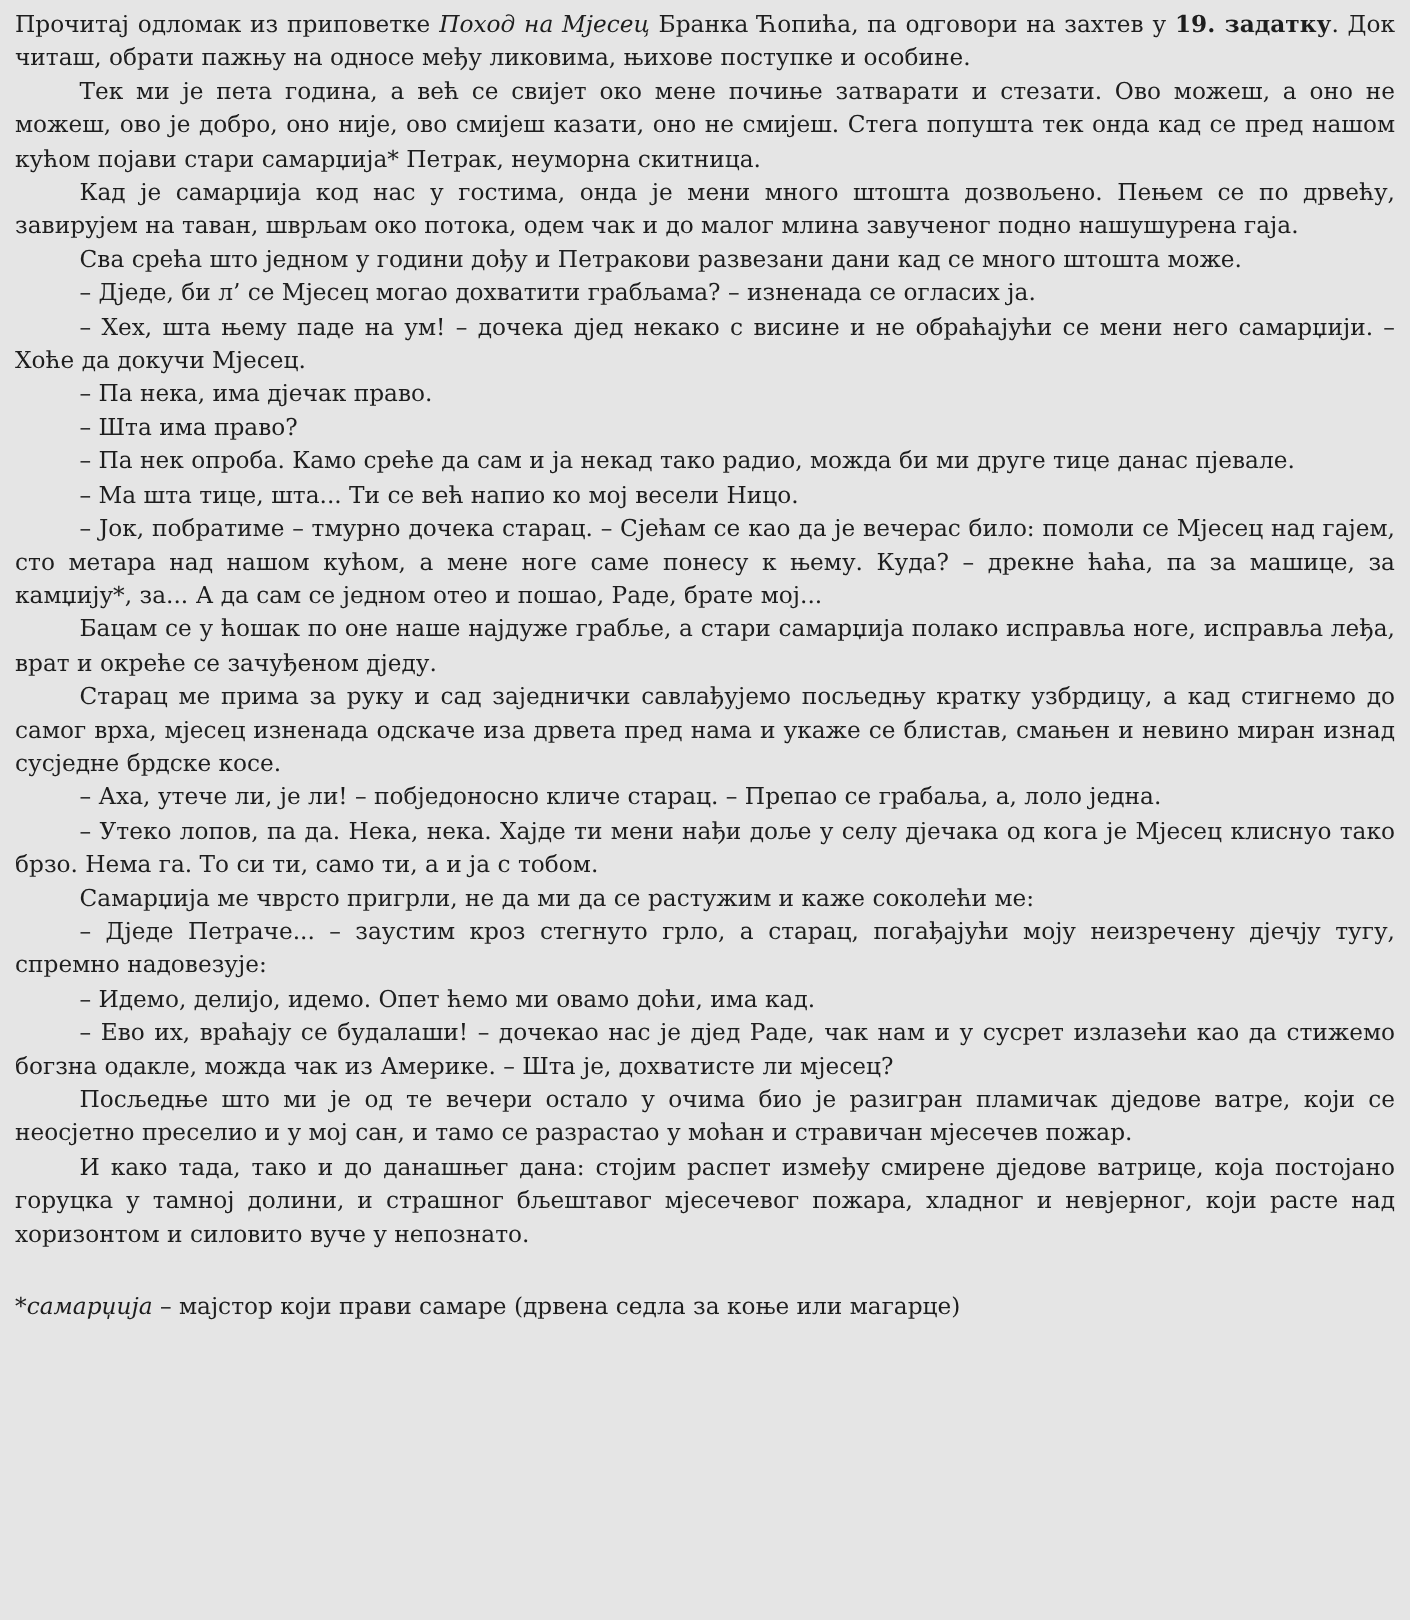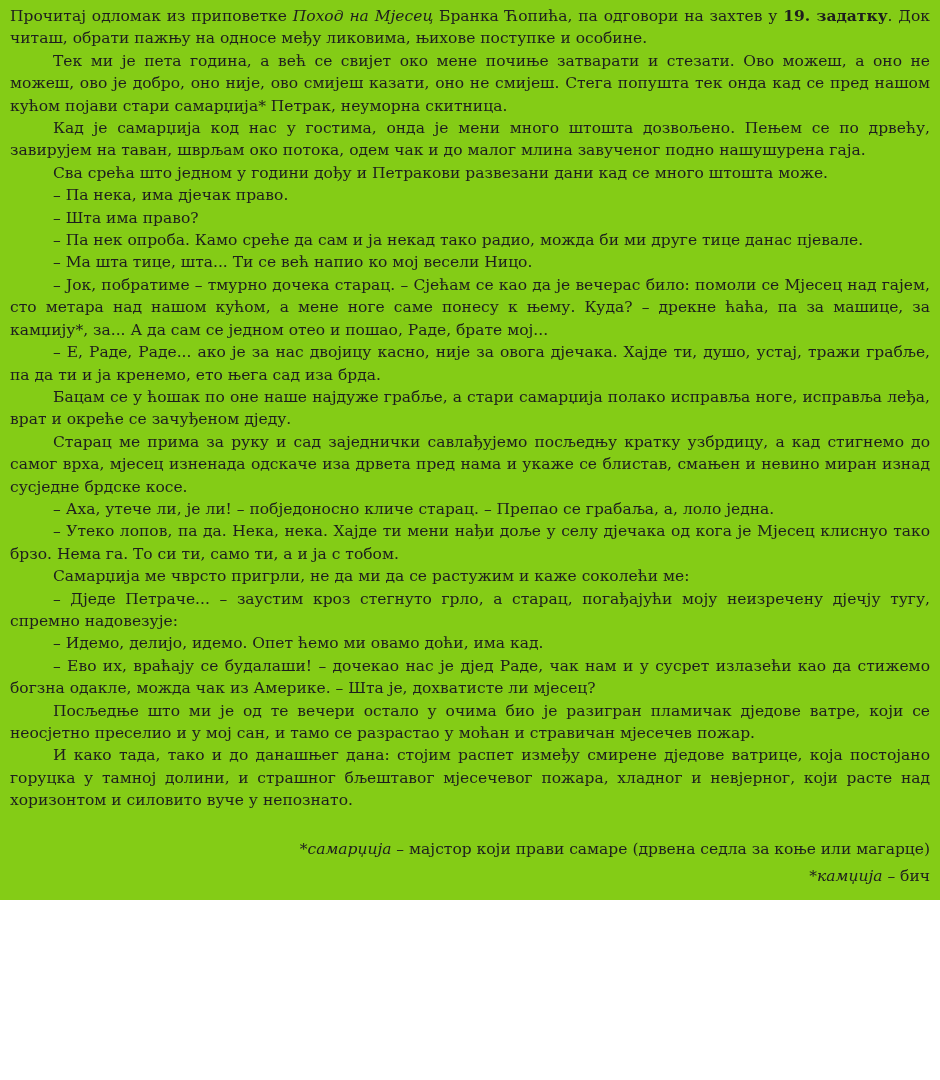--- a/index.html
+++ b/index.html
@@ -2,25 +2,25 @@
 <html><head>
 <meta charset="utf-8">
 <style>
   html, body {
     margin: 0;
     padding: 0;
     background: #ffffff;
   }
   .page {
     width: 940px;
-    height: 900px;
+    height: 1080px;
     box-sizing: border-box;
     padding: 5px 10px 0 10px;
     overflow: hidden;
-    background: #84cc16;
+    background: #e5e5e5;
     color: #1e1e1e;
     font-family: "DejaVu Serif", "Liberation Serif", serif;
     font-size: 15.5px;
     line-height: 22.4px;
   }
   .intro {
     margin: 0;
     text-align: justify;
   }
   .passage {
@@ -29,48 +29,48 @@
     margin: 0;
     text-indent: 43px;
     text-align: justify;
   }
   .footnotes {
     margin-top: 24px;
   }
   .footnotes p {
     margin: 0;
     line-height: 27px;
-    text-align: right;
+    text-align: left;
   }
   .it { font-style: italic; }
   .b  { font-weight: bold; }
 </style>
 </head>
 <body>
 
 <div class="page">
   <p class="intro"><span>Прочитај одломак из приповетке </span><span class="it">Поход на Мјесец</span><span> Бранка Ћопића, па одговори на захтев у </span><span class="b">19. задатку</span><span>. Док читаш, обрати пажњу на односе међу ликовима, њихове поступке и особине.</span></p>
   <div class="passage">
       <p>Тек ми је пета година, а већ се свијет око мене почиње затварати и стезати. Ово можеш, а оно не можеш, ово је добро, оно није, ово смијеш казати, оно не смијеш. Стега попушта тек онда кад се пред нашом кућом појави стари самарџија* Петрак, неуморна скитница.</p>
       <p>Кад је самарџија код нас у гостима, онда је мени много штошта дозвољено. Пењем се по дрвећу, завирујем на таван, шврљам око потока, одем чак и до малог млина завученог подно нашушурена гаја.</p>
       <p>Сва срећа што једном у години дођу и Петракови развезани дани кад се много штошта може.</p>
+      <p>– Дједе, би л’ се Мјесец могао дохватити грабљама? – изненада се огласих ја.</p>
+      <p>– Хех, шта њему паде на ум! – дочека дјед некако с висине и не обраћајући се мени него самарџији. – Хоће да докучи Мјесец.</p>
       <p>– Па нека, има дјечак право.</p>
       <p>– Шта има право?</p>
       <p>– Па нек опроба. Камо среће да сам и ја некад тако радио, можда би ми друге тице данас пјевале.</p>
       <p>– Ма шта тице, шта... Ти се већ напио ко мој весели Ницо.</p>
       <p>– Јок, побратиме – тмурно дочека старац. – Сјећам се као да је вечерас било: помоли се Мјесец над гајем, сто метара над нашом кућом, а мене ноге саме понесу к њему. Куда? – дрекне ћаћа, па за машице, за камџију*, за... А да сам се једном отео и пошао, Раде, брате мој...</p>
-      <p>– Е, Раде, Раде... ако је за нас двојицу касно, није за овога дјечака. Хајде ти, душо, устај, тражи грабље, па да ти и ја кренемо, ето њега сад иза брда.</p>
       <p>Бацам се у ћошак по оне наше најдуже грабље, а стари самарџија полако исправља ноге, исправља леђа, врат и окреће се зачуђеном дједу.</p>
       <p>Старац ме прима за руку и сад заједнички савлађујемо посљедњу кратку узбрдицу, а кад стигнемо до самог врха, мјесец изненада одскаче иза дрвета пред нама и укаже се блистав, смањен и невино миран изнад сусједне брдске косе.</p>
       <p>– Аха, утече ли, је ли! – побједоносно кличе старац. – Препао се грабаља, а, лоло једна.</p>
       <p>– Утеко лопов, па да. Нека, нека. Хајде ти мени нађи доље у селу дјечака од кога је Мјесец клиснуо тако брзо. Нема га. То си ти, само ти, а и ја с тобом.</p>
       <p>Самарџија ме чврсто пригрли, не да ми да се растужим и каже соколећи ме:</p>
       <p>– Дједе Петраче... – заустим кроз стегнуто грло, а старац, погађајући моју неизречену дјечју тугу, спремно надовезује:</p>
       <p>– Идемо, делијо, идемо. Опет ћемо ми овамо доћи, има кад.</p>
       <p>– Ево их, враћају се будалаши! – дочекао нас је дјед Раде, чак нам и у сусрет излазећи као да стижемо богзна одакле, можда чак из Америке. – Шта је, дохватисте ли мјесец?</p>
       <p>Посљедње што ми је од те вечери остало у очима био је разигран пламичак дједове ватре, који се неосјетно преселио и у мој сан, и тамо се разрастао у моћан и стравичан мјесечев пожар.</p>
       <p>И како тада, тако и до данашњег дана: стојим распет између смирене дједове ватрице, која постојано горуцка у тамној долини, и страшног бљештавог мјесечевог пожара, хладног и невјерног, који расте над хоризонтом и силовито вуче у непознато.</p>
     </div>
   <div class="footnotes">
       <p><span>*</span><span class="it">самарџија</span><span> – мајстор који прави самаре (дрвена седла за коње или магарце)</span></p>
-      <p><span>*</span><span class="it">камџија</span><span> – бич</span></p>
     </div>
 </div>
 
 </body></html>

